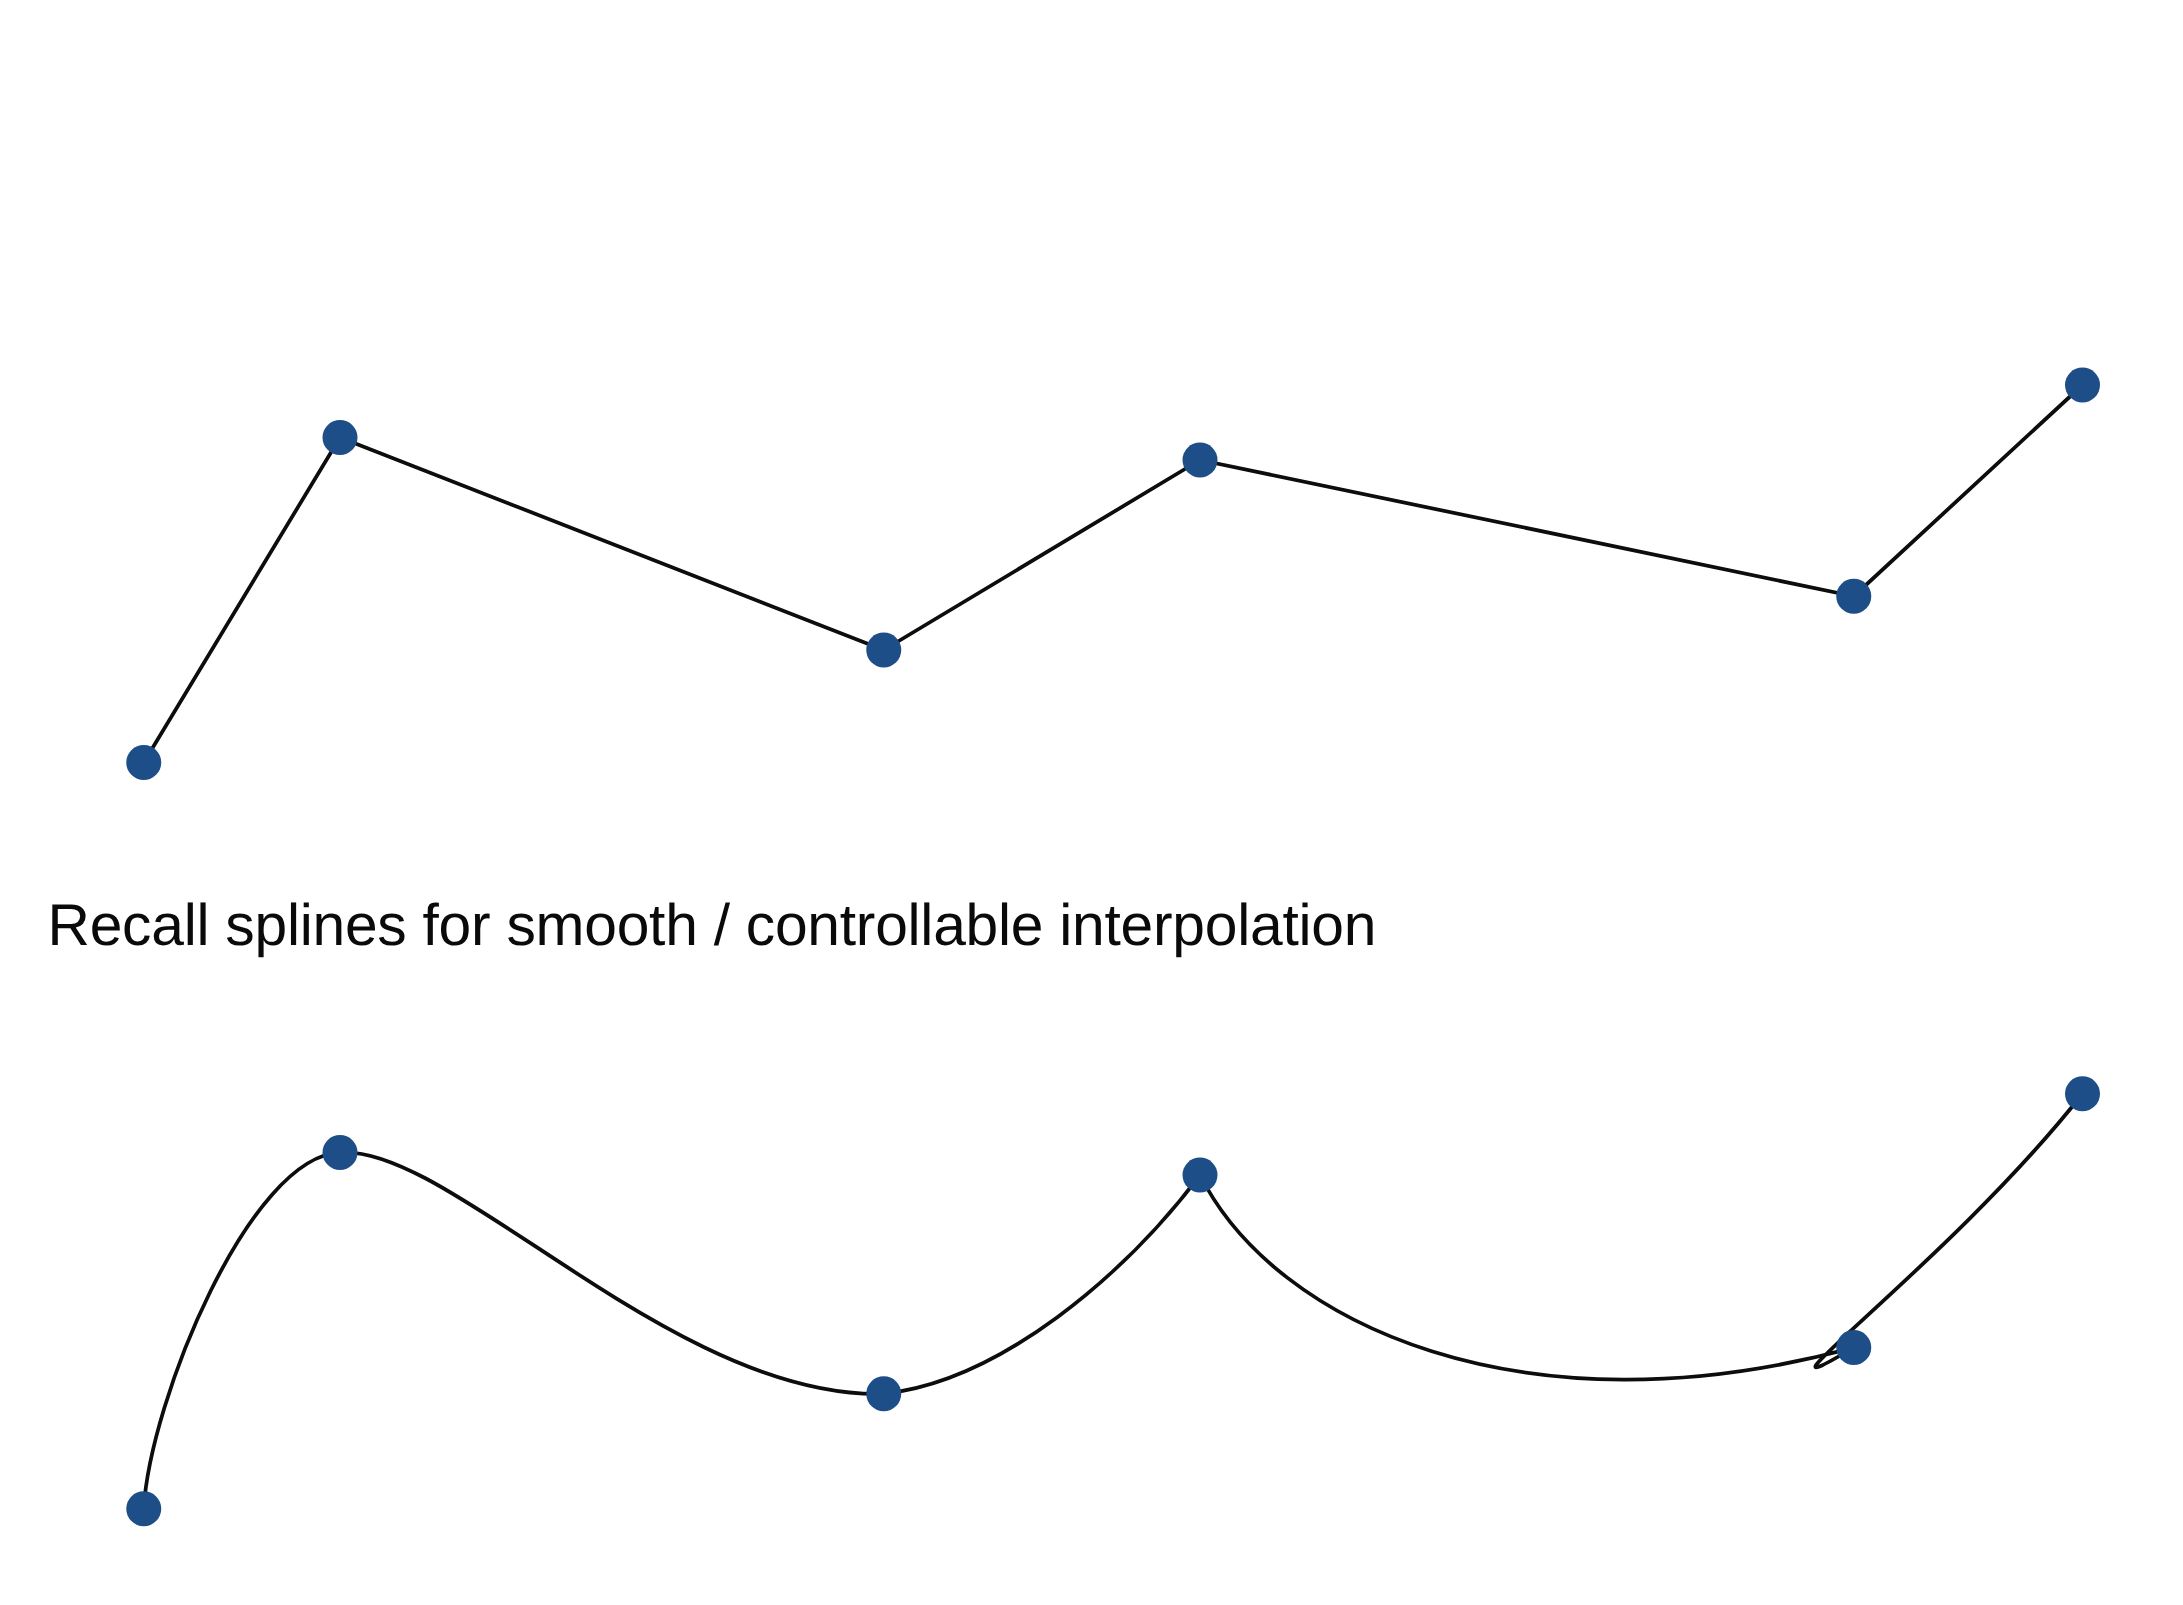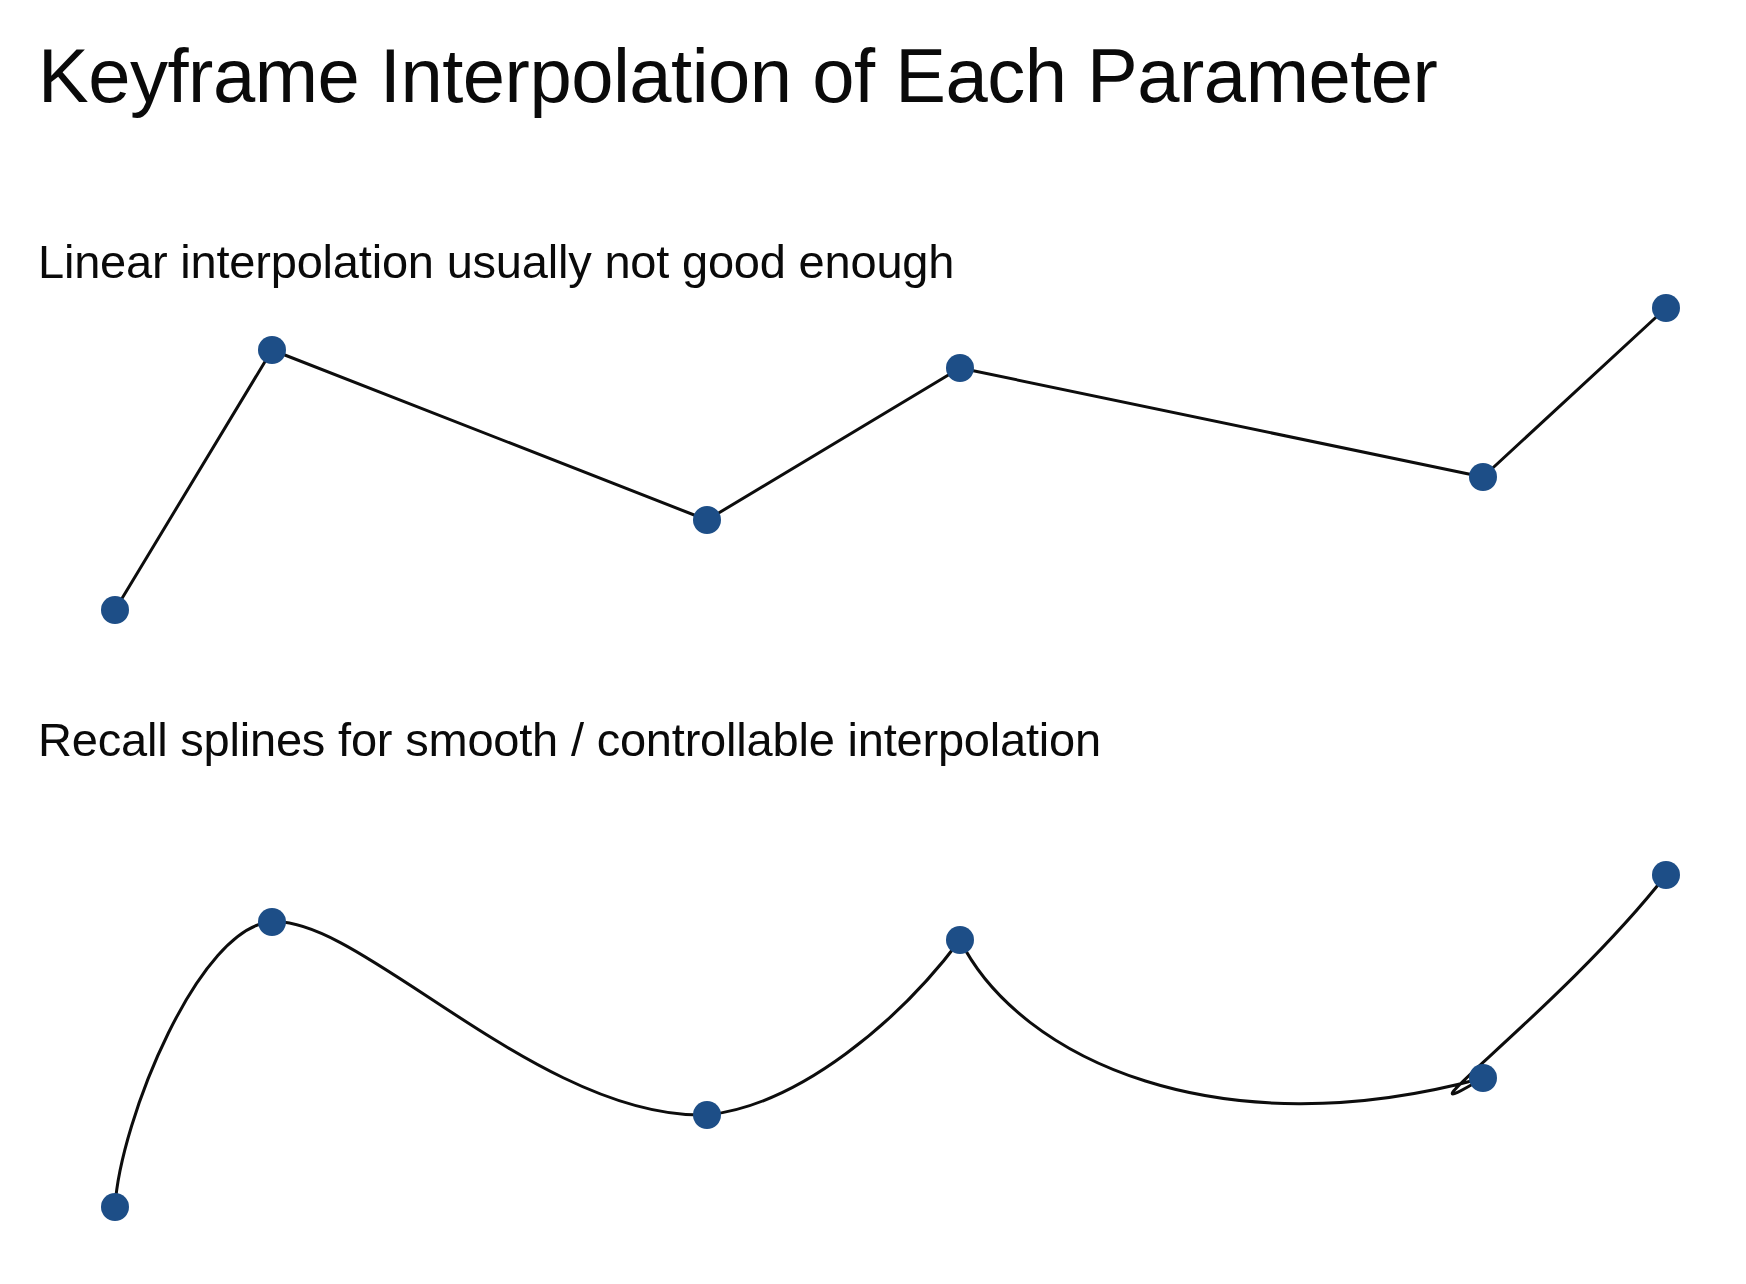--- a/index.html
+++ b/index.html
@@ -49,23 +49,21 @@
     display: block;
   }
   #chart-linear { top: 280px; }
   #chart-spline { top: 760px; }
 </style>
 </head>
 <body>
 
 <div id="slide">
 
-  <div class="slide-title">Keyframe Interpolation of Each Parameter</div>
 
-  <div class="bullet" id="bullet-linear">Linear interpolation usually not good enough</div>
 
   <svg class="chart-svg" id="chart-linear" width="1746" height="400" viewBox="0 0 1746 400">
     <polyline id="linear-path" fill="none" stroke="#0D0D0D" stroke-width="3" stroke-linecap="round" stroke-linejoin="round" points="115,330 272,70 707,240 960,88 1483,197 1666,28"></polyline>
     <g id="linear-markers">
         <circle cx="115" cy="330" r="14" fill="#1D4E87"></circle>
         <circle cx="272" cy="70" r="14" fill="#1D4E87"></circle>
         <circle cx="707" cy="240" r="14" fill="#1D4E87"></circle>
         <circle cx="960" cy="88" r="14" fill="#1D4E87"></circle>
         <circle cx="1483" cy="197" r="14" fill="#1D4E87"></circle>
         <circle cx="1666" cy="28" r="14" fill="#1D4E87"></circle>

